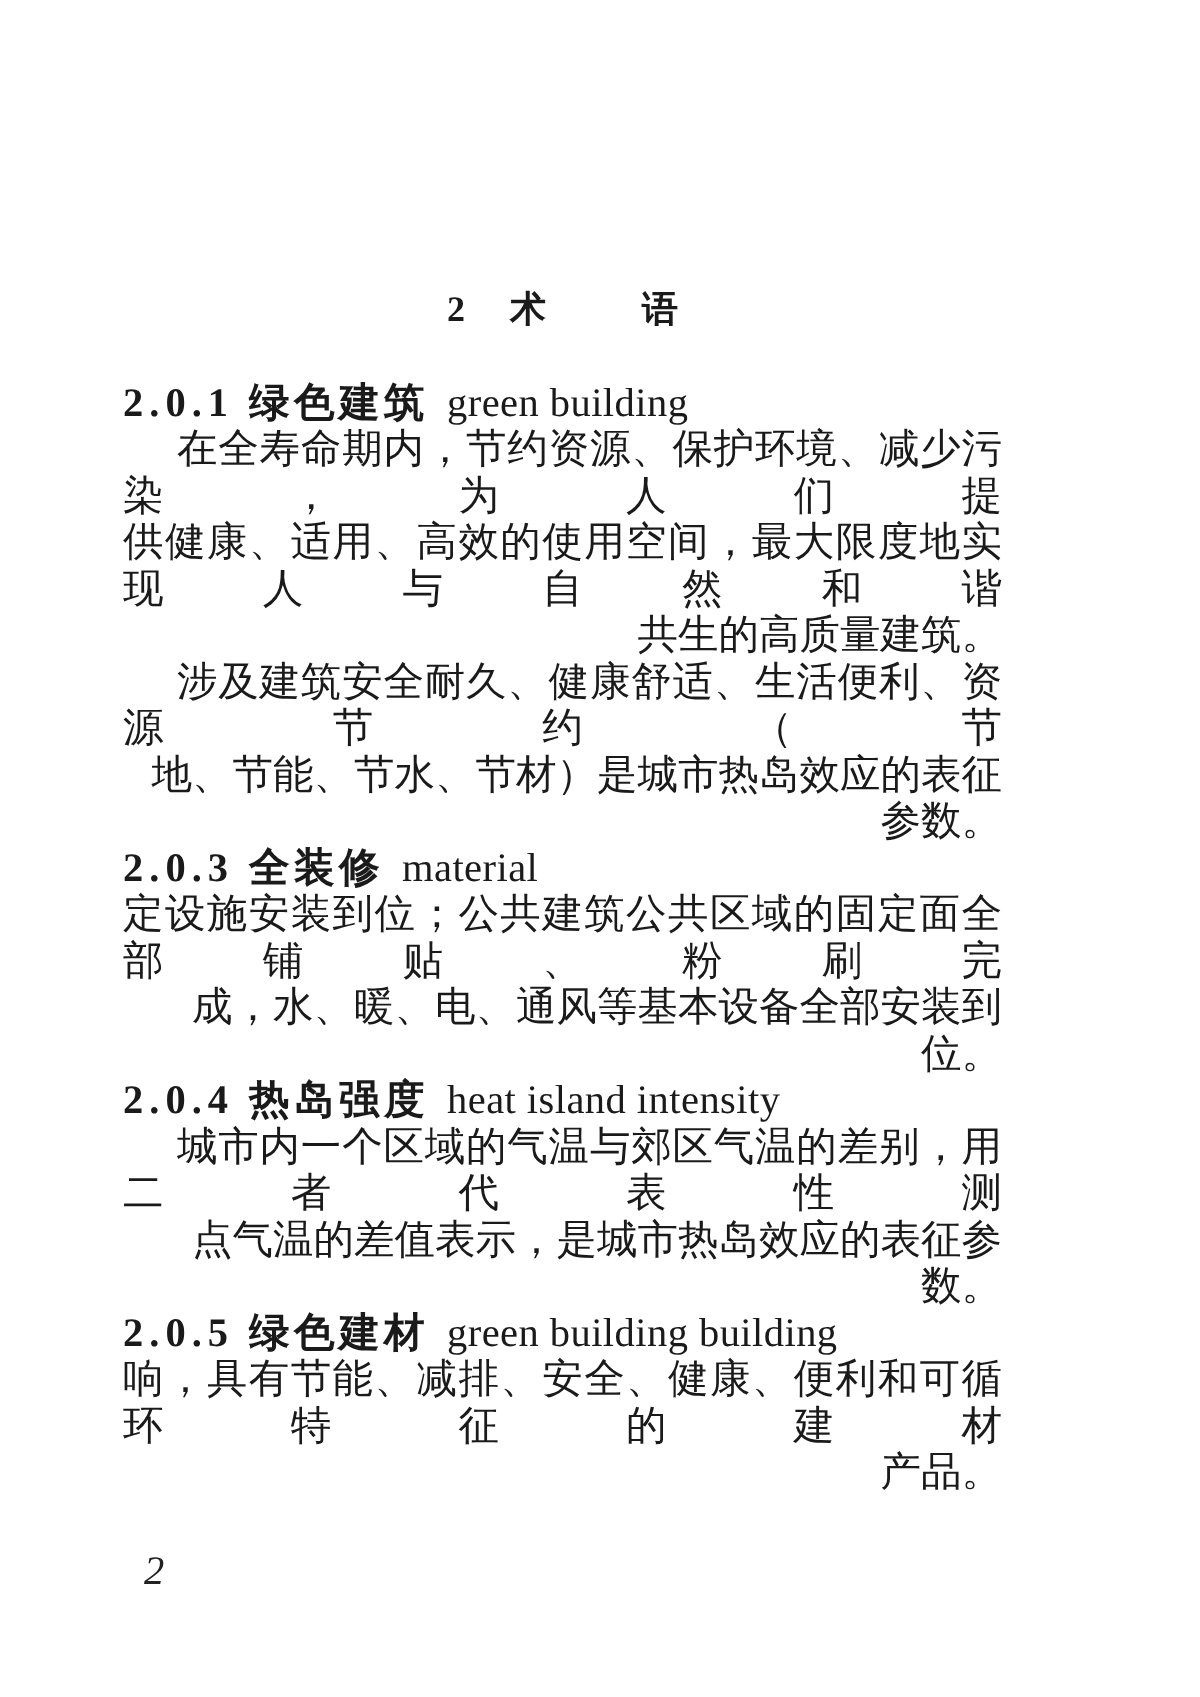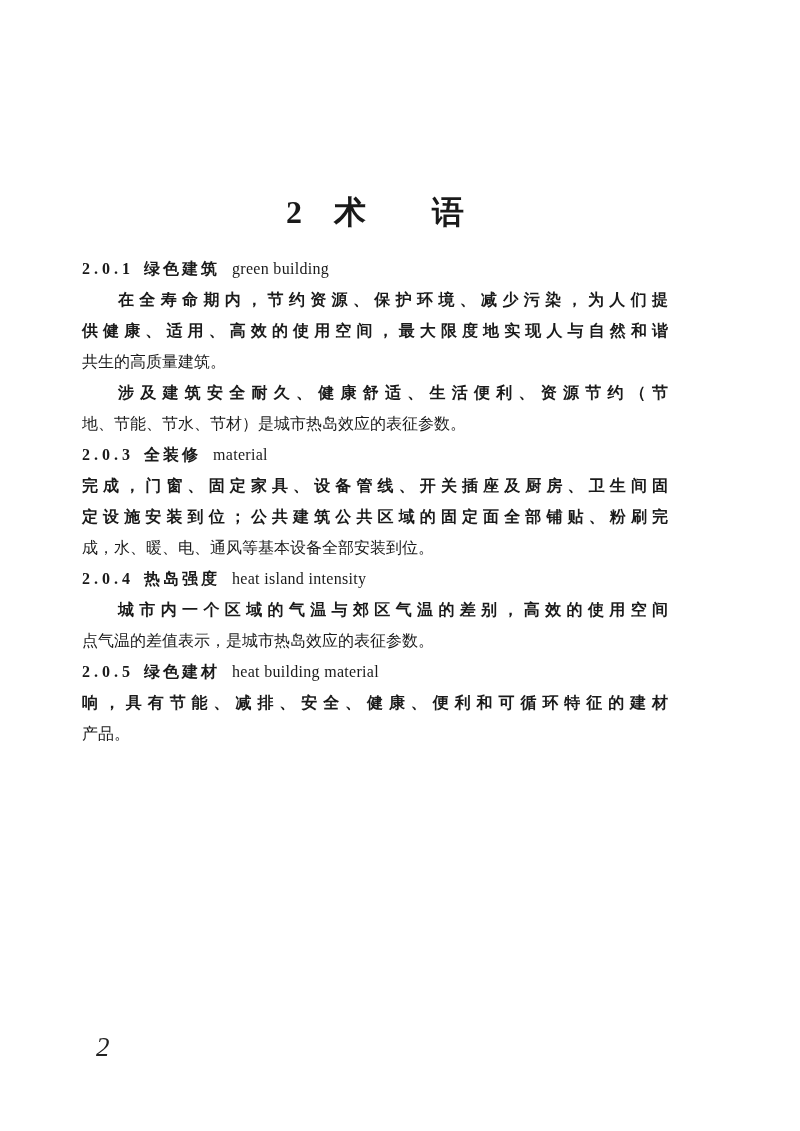--- a/index.html
+++ b/index.html
@@ -15,62 +15,61 @@
     color: #1a1a1a;
     font-family: "Liberation Serif", "DejaVu Serif", serif;
     overflow: hidden;
   }
   .title {
     position: absolute;
     top: 174px;
     left: 82px;
     width: 586px;
     text-align: center;
-    font-size: 32px;
+    font-size: 24px;
     line-height: 34px;
     font-weight: 700;
     letter-spacing: 0;
     white-space: nowrap;
   }
   .title .t-num { display: inline-block; }
   .title .t-c1  { display: inline-block; margin-left: 24px; }
   .title .t-c2  { display: inline-block; margin-left: 58px; }
 
   .content {
     position: absolute;
     top: 253px;
     left: 82px;
     width: 586px;
-    font-size: 16px;
+    font-size: 27px;
     line-height: 31px;
   }
   .h {
     white-space: nowrap;
   }
   .h .num {
     font-weight: 700;
     letter-spacing: 4px;
     margin-right: 10px;
   }
   .h .zh {
     font-weight: 700;
     letter-spacing: 3px;
   }
   .h .en {
     font-weight: 400;
     margin-left: 12px;
     letter-spacing: 0.3px;
   }
   .line {
-    text-align: left;
+    text-align: right;
   }
   .line.fill {
     text-align: justify;
     text-align-last: justify;
-    font-weight: bold;
   }
   .line.indent {
     text-indent: 36px;
   }
   .pagenum {
     position: absolute;
     left: 96px;
     top: 1032px;
     font-size: 27px;
     line-height: 31px;
@@ -91,26 +90,25 @@
   </h1>
 
   <main class="content">
       <div class="h"><span class="num">2.0.1</span><span class="zh">绿色建筑</span><span class="en">green building</span></div>
       <div class="line indent fill">在全寿命期内，节约资源、保护环境、减少污染，为人们提</div>
       <div class="line fill">供健康、适用、高效的使用空间，最大限度地实现人与自然和谐</div>
       <div class="line">共生的高质量建筑。</div>
       <div class="line indent fill">涉及建筑安全耐久、健康舒适、生活便利、资源节约（节</div>
       <div class="line">地、节能、节水、节材）是城市热岛效应的表征参数。</div>
       <div class="h"><span class="num">2.0.3</span><span class="zh">全装修</span><span class="en">material</span></div>
-      <div class="line fill">完成，门窗、固定家具、设备管线、开关插座及厨房、卫生间固</div>
       <div class="line fill">定设施安装到位；公共建筑公共区域的固定面全部铺贴、粉刷完</div>
       <div class="line">成，水、暖、电、通风等基本设备全部安装到位。</div>
       <div class="h"><span class="num">2.0.4</span><span class="zh">热岛强度</span><span class="en">heat island intensity</span></div>
-      <div class="line indent fill">城市内一个区域的气温与郊区气温的差别，高效的使用空间</div>
+      <div class="line indent fill">城市内一个区域的气温与郊区气温的差别，用二者代表性测</div>
       <div class="line">点气温的差值表示，是城市热岛效应的表征参数。</div>
-      <div class="h"><span class="num">2.0.5</span><span class="zh">绿色建材</span><span class="en">heat building material</span></div>
+      <div class="h"><span class="num">2.0.5</span><span class="zh">绿色建材</span><span class="en">green building building</span></div>
       <div class="line fill">响，具有节能、减排、安全、健康、便利和可循环特征的建材</div>
       <div class="line">产品。</div>
     </main>
 
   <div class="pagenum">2</div>
 
 </div>
 
 </body></html>

